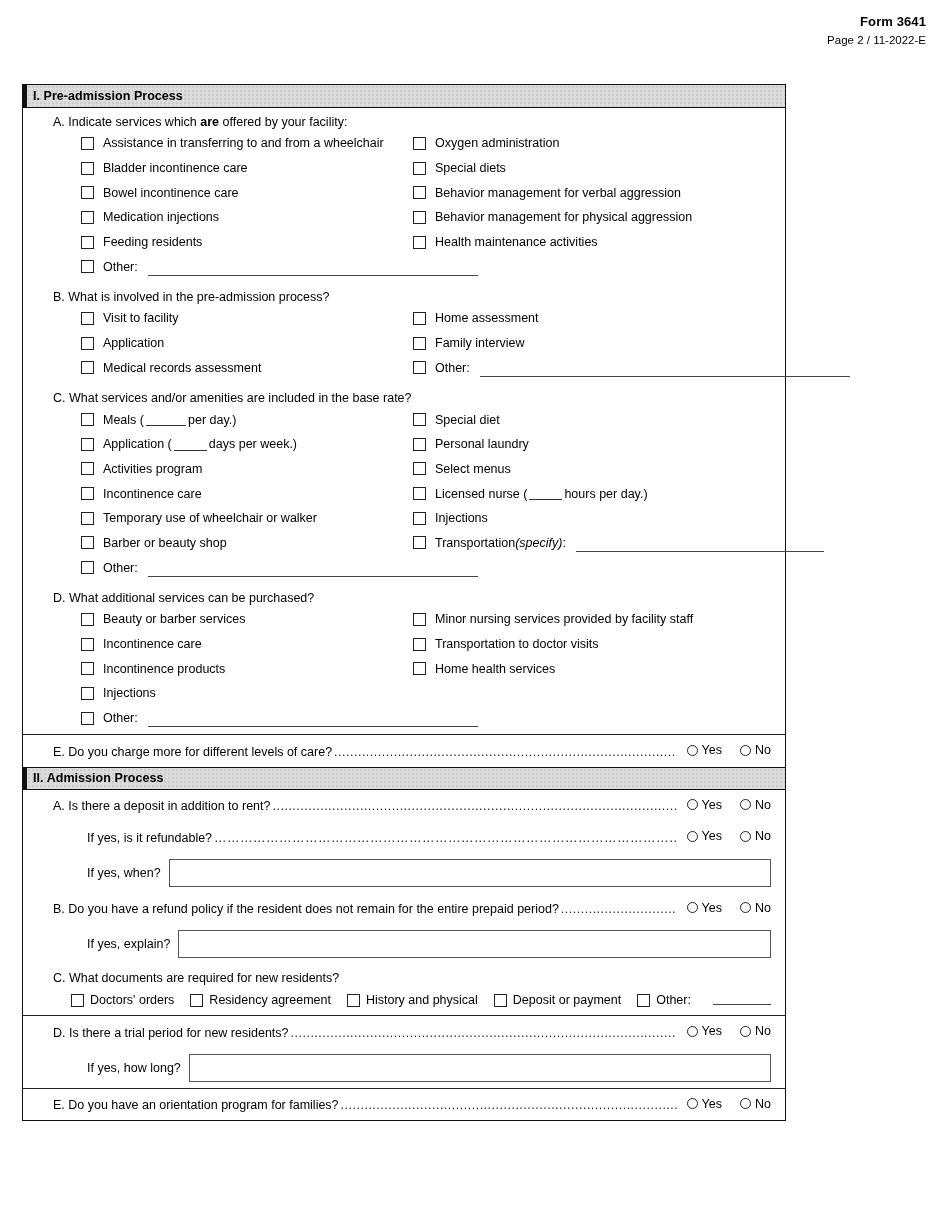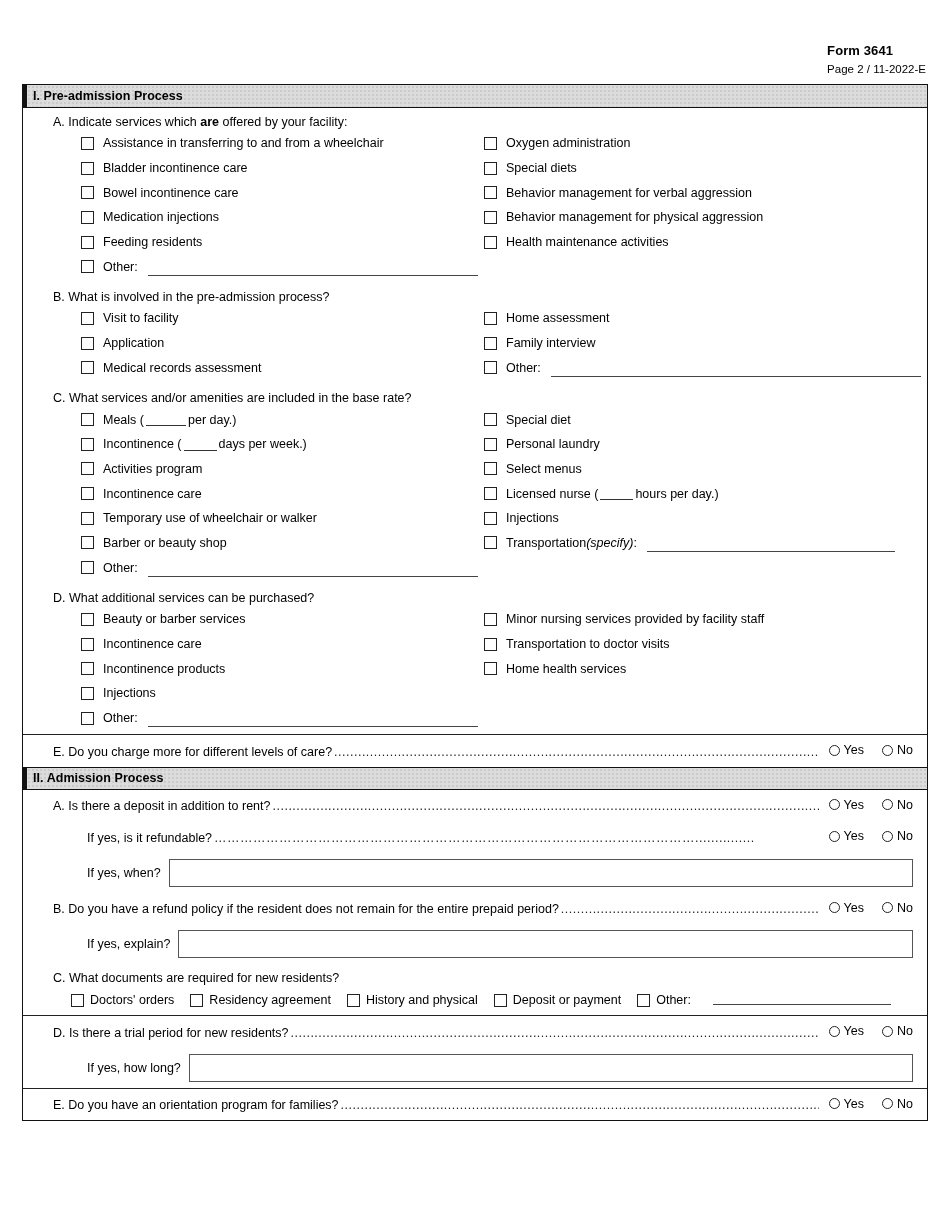--- a/index.html
+++ b/index.html
@@ -11,32 +11,32 @@
     width: 950px; height: 1230px;
     font-family: "Liberation Sans", sans-serif;
     color: #000;
     position: relative;
     overflow: hidden;
   }
 
   
   .doc-header {
     position: absolute;
-    top: 42px; right: 24px;
-    text-align: left;
+    top: 13px; right: 24px;
+    text-align: right;
     line-height: 1.35;
   }
   .form-no { font-size: 13px; font-weight: bold; letter-spacing: .1px; }
   .page-line { font-size: 11.5px; margin-top: 2px; }
 
   
   .form-frame {
     position: absolute;
     left: 22px; top: 84px;
-    width: 906px;
+    width: 764px;
     border: 1.6px solid #111;
     background: #fff;
   }
 
   
   .section-head {
     background: #dcdcdc;
     border-bottom: 1.6px solid #111;
     border-top: 1.6px solid #111;
     height: 23px;
@@ -307,21 +307,21 @@
     <div class="cols">
       <div class="col left">
         <div class="cb-row">
           <span class="cbx"></span>
           <span class="cb-label">Meals (</span>
           <span class="blank w40"></span>
           <span class="cb-label">per day.)</span>
         </div>
         <div class="cb-row">
           <span class="cbx"></span>
-          <span class="cb-label">Incontinence  (</span>
+          <span class="cb-label">Application  (</span>
           <span class="blank w33"></span>
           <span class="cb-label">days per week.)</span>
         </div>
         <div class="cb-row">
           <span class="cbx"></span>
           <span class="cb-label">Activities program</span>
         </div>
         <div class="cb-row">
           <span class="cbx"></span>
           <span class="cb-label">Incontinence care</span>

